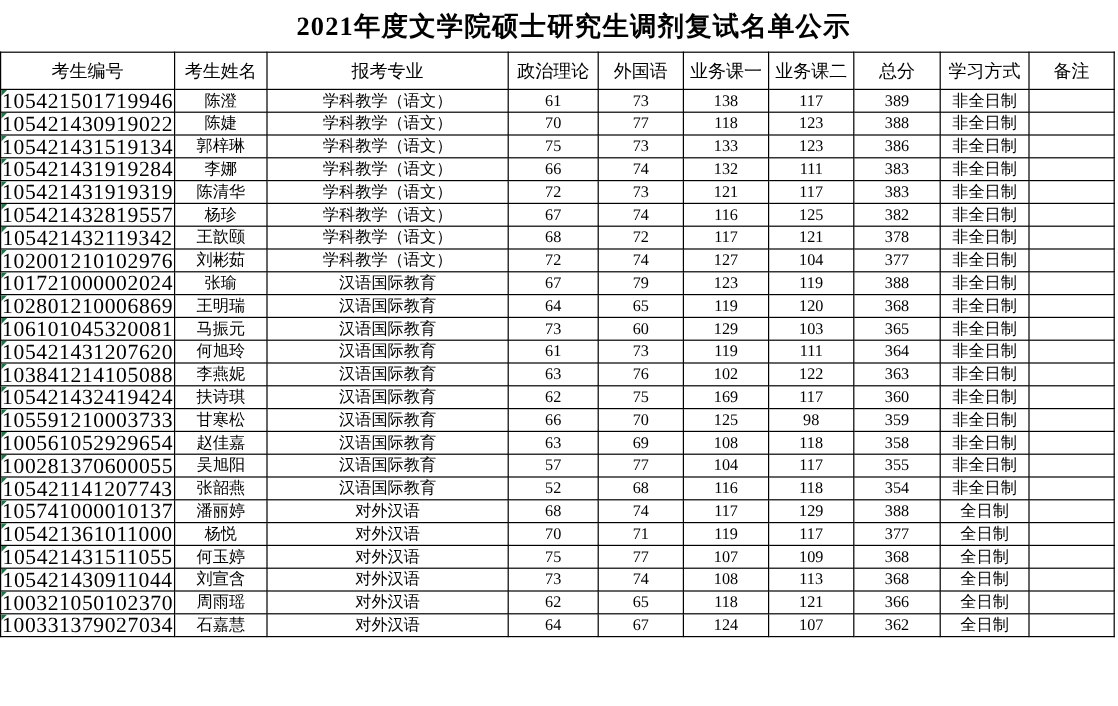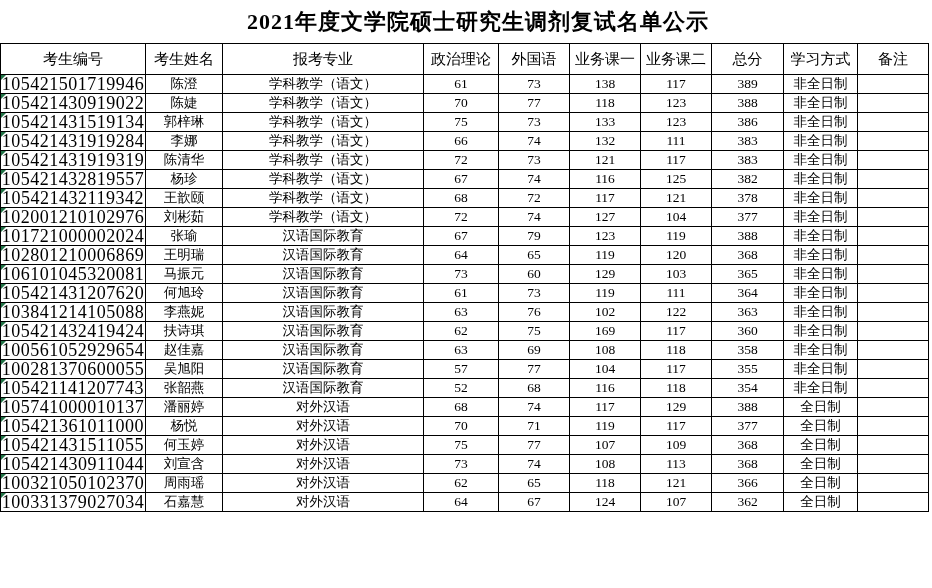--- a/index.html
+++ b/index.html
@@ -280,20 +280,32 @@
           <td>汉语国际教育</td>
           <td>62</td>
           <td>75</td>
           <td>169</td>
           <td>117</td>
           <td>360</td>
           <td>非全日制</td>
           <td></td>
         </tr>
         <tr>
+          <td class="id-cell"><span class="tri"></span>105591210003733</td>
+          <td>甘寒松</td>
+          <td>汉语国际教育</td>
+          <td>66</td>
+          <td>70</td>
+          <td>125</td>
+          <td>98</td>
+          <td>359</td>
+          <td>非全日制</td>
+          <td></td>
+        </tr>
+        <tr>
           <td class="id-cell"><span class="tri"></span>100561052929654</td>
           <td>赵佳嘉</td>
           <td>汉语国际教育</td>
           <td>63</td>
           <td>69</td>
           <td>108</td>
           <td>118</td>
           <td>358</td>
           <td>非全日制</td>
           <td></td>

